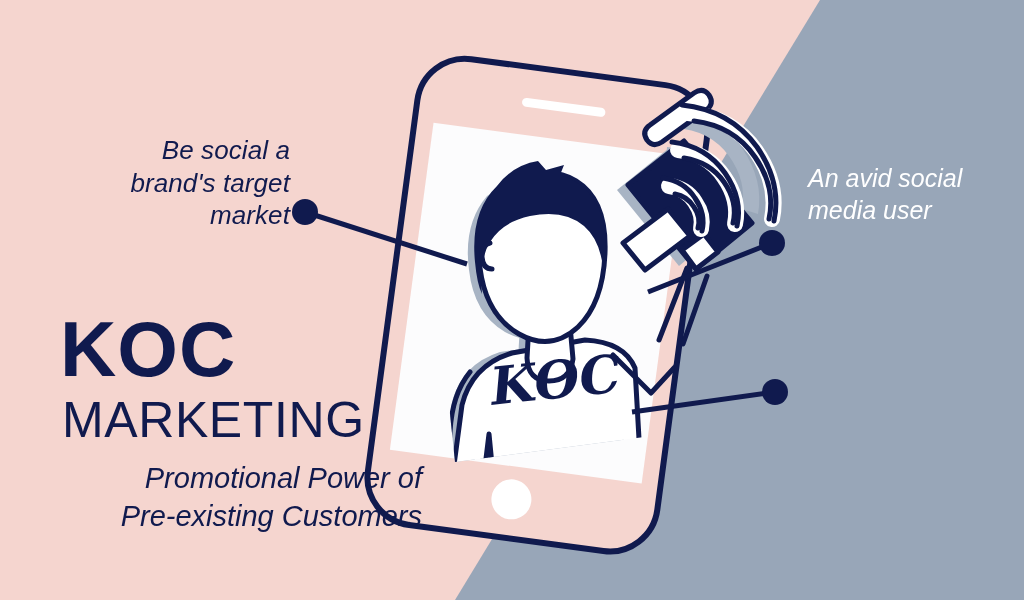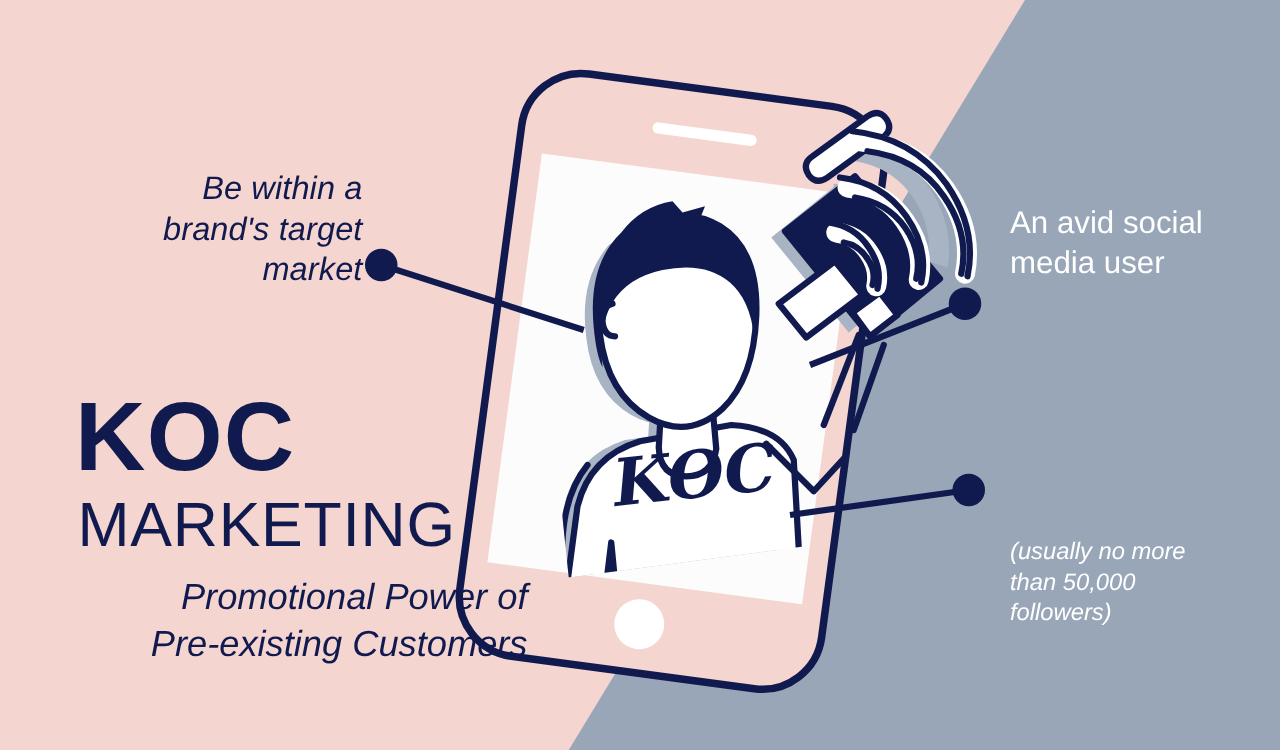--- a/index.html
+++ b/index.html
@@ -32,21 +32,21 @@
     color:#101A4E;letter-spacing:.6px;
   }
   #title-sub{
     left:62px;top:460px;width:360px;
     font-style:italic;font-size:29px;line-height:1.3;
     color:#101A4E;
     text-align:right;
   }
   #callout-social{
     left:808px;top:162px;width:210px;
-    font-size:25px;line-height:1.28;
+    font-style:italic;font-size:25px;line-height:1.28;
     color:#FFFFFF;
   }
   #callout-follow{
     left:808px;top:318px;width:205px;
     font-style:italic;font-size:25px;line-height:1.28;
     color:#FFFFFF;
   }
   #callout-follow-note{
     left:808px;top:430px;width:210px;
     font-style:italic;font-size:19px;line-height:1.3;
@@ -157,32 +157,29 @@
       <circle cx="305" cy="212" r="13" fill="#101A4E"></circle>
 
       <line x1="772" y1="243" x2="648" y2="292" stroke="#101A4E" stroke-width="5"></line>
       <circle cx="772" cy="243" r="13" fill="#101A4E"></circle>
 
       <line x1="775" y1="392" x2="632" y2="412" stroke="#101A4E" stroke-width="5"></line>
       <circle cx="775" cy="392" r="13" fill="#101A4E"></circle>
     </g>
   </svg>
 
-  <div class="txt" id="callout-left">Be within a
+  <div class="txt" id="callout-left">Be social a
 brand's target
 market</div>
 
   <div class="txt" id="title-koc">KOC</div>
 
   <div class="txt" id="title-marketing">MARKETING</div>
 
   <div class="txt" id="title-sub">Promotional Power of
 Pre-existing Customers</div>
 
   <div class="txt" id="callout-social">An avid social
 media user</div>
 
 
-  <div class="txt" id="callout-follow-note">(usually no more
-than 50,000
-followers)</div>
 
 </div>
 
 </body></html>

